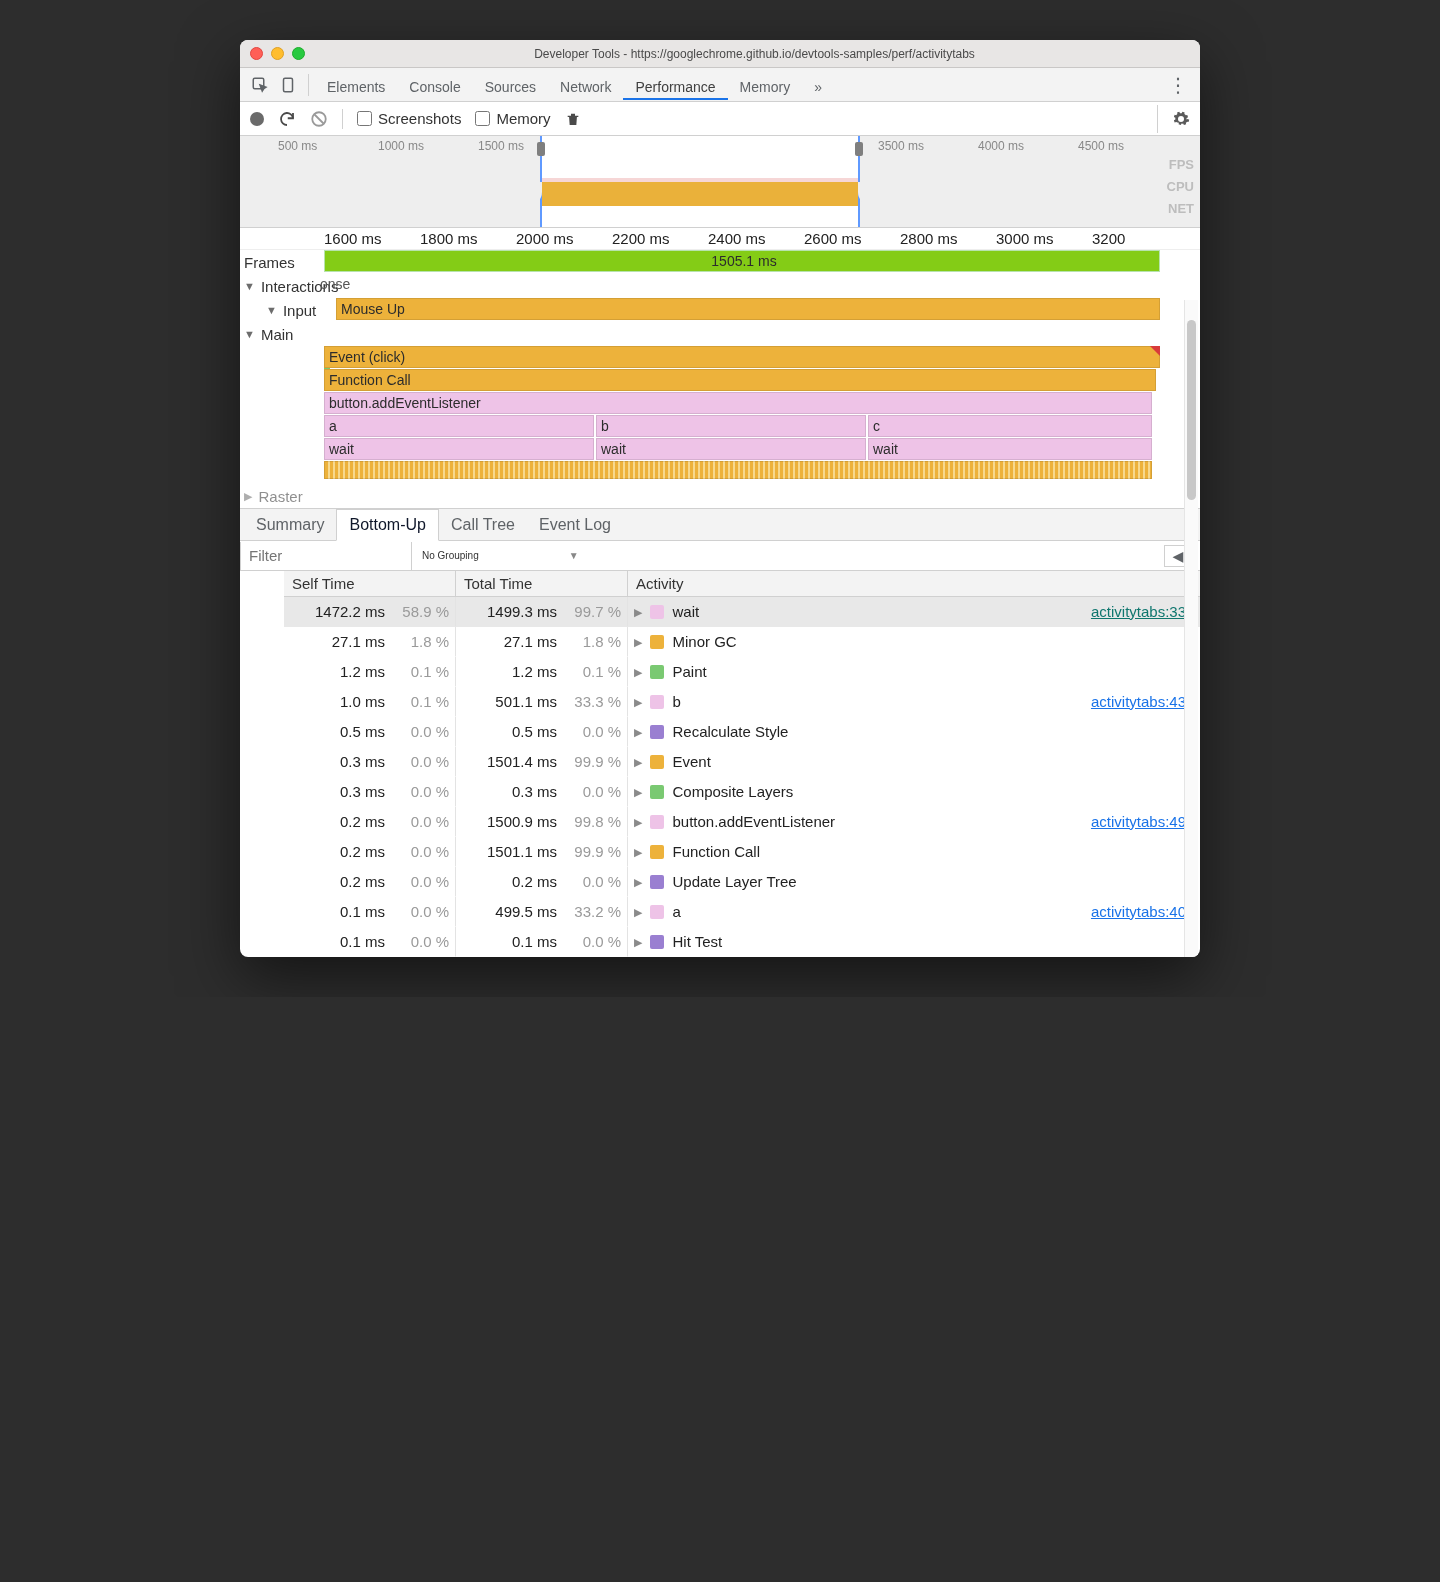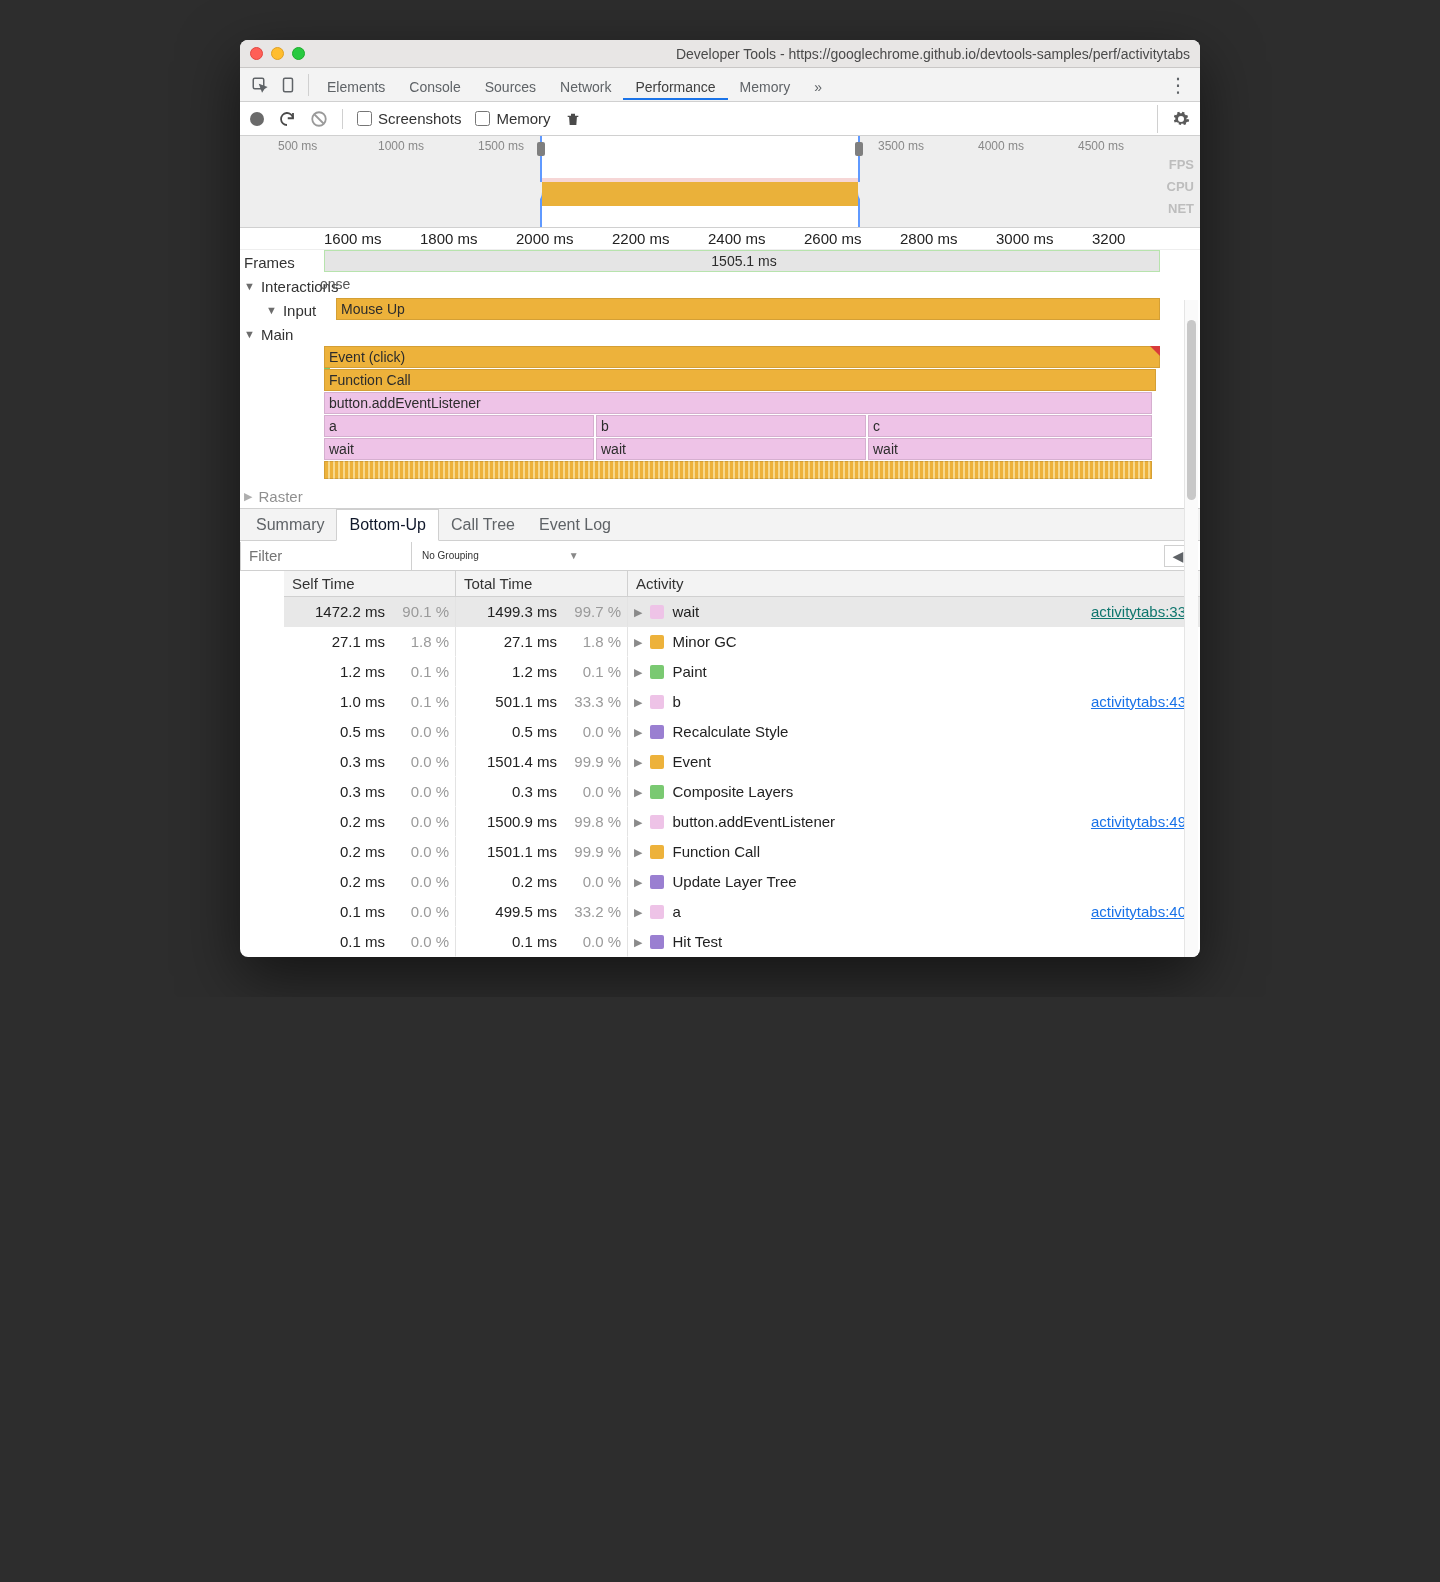--- a/index.html
+++ b/index.html
@@ -30,21 +30,21 @@
     display: flex;
     align-items: center;
     padding: 0 10px;
     gap: 8px;
   }
   .traffic { display:flex; gap:8px; }
   .traffic span { width:13px; height:13px; border-radius:50%; }
   .tl-close { background:#ff5f57; border:1px solid #e2463f; }
   .tl-min   { background:#ffbd2e; border:1px solid #dfa023; }
   .tl-max   { background:#28c940; border:1px solid #1dad2b; }
-  .title { flex:1; text-align:right; font-size:14px; color:#4a4a4a; padding-left:6px; white-space:nowrap; overflow:hidden; text-overflow:ellipsis;}
+  .title { flex:1; text-align:center; font-size:12px; color:#4a4a4a; padding-left:6px; white-space:nowrap; overflow:hidden; text-overflow:ellipsis;}
   
   .maintabs {
     display:flex; align-items:center;
     border-bottom:1px solid #d0d0d0;
     height:34px;
     background:#f3f3f3;
     padding-left:6px;
   }
   .maintabs .iconbtn { width:28px; height:28px; display:flex; align-items:center; justify-content:center; color:#5f6367; }
   .maintabs .sep { width:1px; height:22px; background:#d0d0d0; margin:0 6px;}
@@ -90,21 +90,21 @@
   .tl-ticks span { width:96px; }
   .tl-section { display:flex; align-items:stretch; }
   .tl-label {
     width:84px; flex-shrink:0; padding:2px 4px; font-size:15px; color:#333;
     display:flex; align-items:center; gap:4px;
   }
   .tl-label.sub { padding-left:26px; }
   .tri { display:inline-block; font-size:11px; color:#6c6c6c; margin-right:2px;}
   .tl-body { flex:1; position:relative; }
   .bar { position:absolute; height:22px; border:1px solid rgba(0,0,0,0.1); font-size:14px; color:#2c2c2c; padding-left:4px; line-height:20px; overflow:hidden; white-space:nowrap;}
-  .bar.green { background:#e5e5e5; border-color:#b7e3ad;}
+  .bar.green { background:#84cc16; border-color:#b7e3ad;}
   .bar.orange { background:#edb23b; }
   .bar.pink { background:#eec3e7; }
   .bar.stripe { background:repeating-linear-gradient(90deg,#edb23b,#edb23b 3px,#f7d98e 3px,#f7d98e 5px); }
   .frames-row { height:24px;} 
   .row23 { height:24px; }
   
   .subtabs {
     display:flex; align-items:center; gap:0;
     height:32px; background:#f3f3f3; border-bottom:1px solid #d0d0d0;
     padding-left:4px;
@@ -333,21 +333,21 @@
     <div class="spacer"></div>
     <div class="rev">◀</div>
   </div>
 
   <div class="tbl">
     <div class="hdr">Self Time</div>
     <div class="hdr">Total Time</div>
     <div class="hdr" style="border-right:none;">Activity</div>
     <div id="rows-slot" style="display:contents;"><div class="row sel"><div class="cell timecell">
             <span class="ms">1472.2 ms</span>
-            <span class="pct">90.1 %</span>
+            <span class="pct">58.9 %</span>
           </div><div class="cell timecell">
             <span class="ms">1499.3 ms</span>
             <span class="pct">99.7 %</span>
           </div><div class="cell act" style="border-right: none;">
             <span class="disc">▶</span>
             <span class="swatch sw-pink"></span>
             <span>wait</span>
             <a class="link">activitytabs:33</a>
           </div></div><div class="row"><div class="cell timecell">
             <span class="ms">27.1 ms</span>

